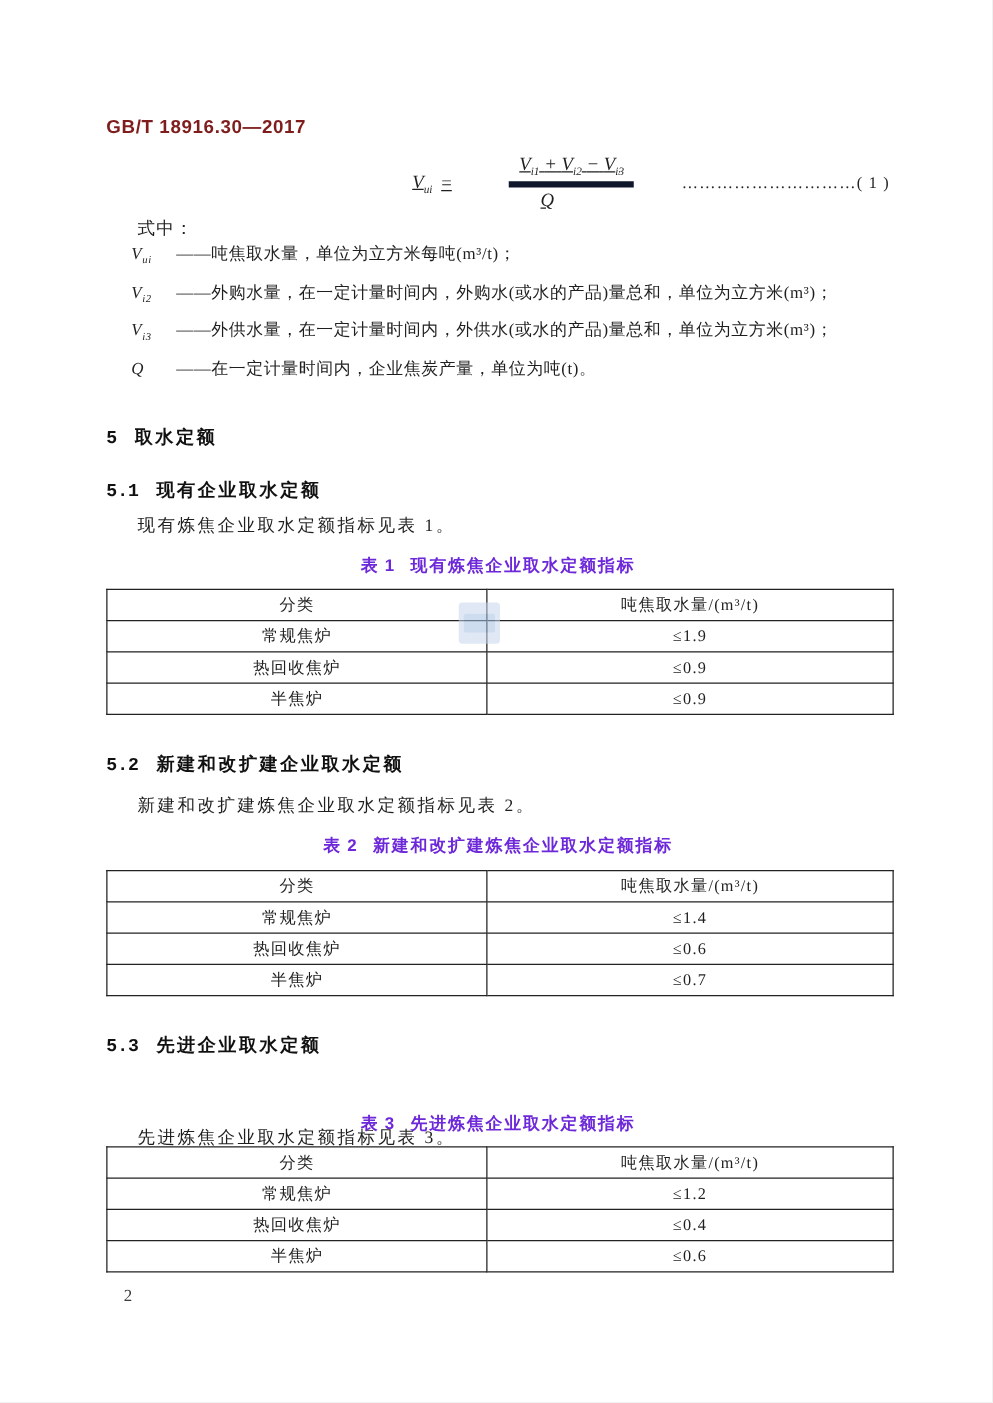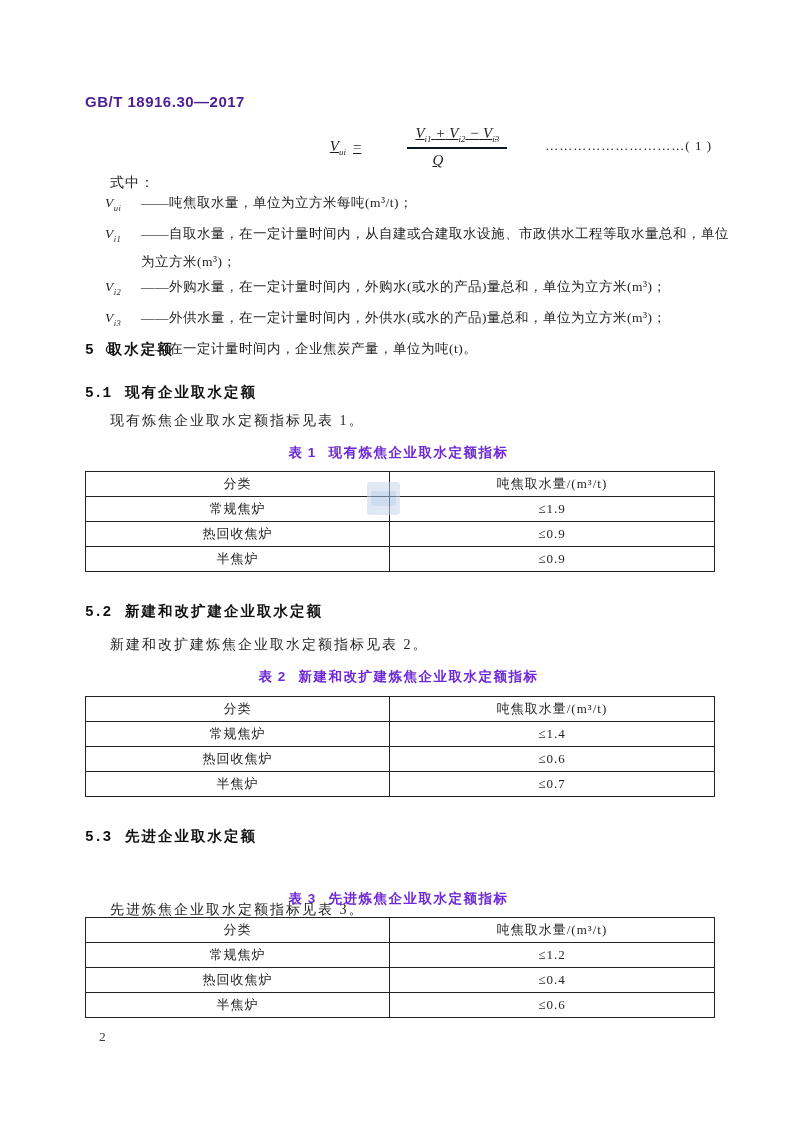--- a/index.html
+++ b/index.html
@@ -11,36 +11,36 @@
     font-family:"Liberation Serif","DejaVu Serif",serif;
     color:#1f1f1f;
     overflow:hidden;
   }
   .abs { position:absolute; }
 
   
   .doc-number {
     left:85px; top:93px;
     font-family:"Liberation Sans","DejaVu Sans",sans-serif;
-    font-weight:bold; font-size:15px; letter-spacing:0.5px; color:#4c1d95;
+    font-weight:bold; font-size:15px; letter-spacing:0.5px; color:#7f1d1d;
   }
 
   
   .formula-row {
     left:85px; top:122px; width:627px; height:50px;
     display:flex; align-items:center; justify-content:center;text-decoration:underline;
   }
   .formula-group {
     display:inline-flex; align-items:center; margin-left:40px;
     font-size:15px; font-style:italic;
   }
   .formula-group sub { font-size:9px; font-style:italic; }
   .formula-eq { margin:0 7px; font-style:normal; }
   .fraction { display:inline-block; text-align:center; vertical-align:middle; }
-  .fraction .num { display:block; padding:0 8px 3px; border-bottom:2px solid #0f172a;margin-left:39px; }
+  .fraction .num { display:block; padding:0 8px 3px; border-bottom:5px solid #0f172a;margin-left:39px; }
   .fraction .den { display:block; padding-top:3px; }
   .formula-tail {
     position:absolute; right:0; top:16px;
     font-size:13px; font-style:normal; color:#222; letter-spacing:1px;
     white-space:nowrap;
   }
 
   
   .where-label { left:110px; top:174px; font-size:14px; letter-spacing:1px; }
   .definitions { left:105px; top:191px; width:625px; }
@@ -117,24 +117,20 @@
     <span class="formula-tail"><span>…………………………</span><span>( 1 )</span></span>
   </div>
 
   <div class="abs where-label">式中：</div>
 
   <div class="abs definitions">
     <div class="def-item">
       <span class="def-sym"><i>V</i><sub>ui</sub></span><span class="def-dash">——</span><span>吨焦取水量，单位为立方米每吨(m³/t)；</span>
     </div>
     <div class="def-item">
-      <span class="def-sym"><i>V</i><sub>i1</sub></span><span class="def-dash">——</span><span>自取水量，在一定计量时间内，从自建或合建取水设施、市政供水工程等取水量总和，单位</span>
-      <div class="def-cont">为立方米(m³)；</div>
-    </div>
-    <div class="def-item">
       <span class="def-sym"><i>V</i><sub>i2</sub></span><span class="def-dash">——</span><span>外购水量，在一定计量时间内，外购水(或水的产品)量总和，单位为立方米(m³)；</span>
     </div>
     <div class="def-item">
       <span class="def-sym"><i>V</i><sub>i3</sub></span><span class="def-dash">——</span><span>外供水量，在一定计量时间内，外供水(或水的产品)量总和，单位为立方米(m³)；</span>
     </div>
     <div class="def-item">
       <span class="def-sym"><i>Q</i><sub></sub></span><span class="def-dash">——</span><span>在一定计量时间内，企业焦炭产量，单位为吨(t)。</span>
     </div>
   </div>
 

